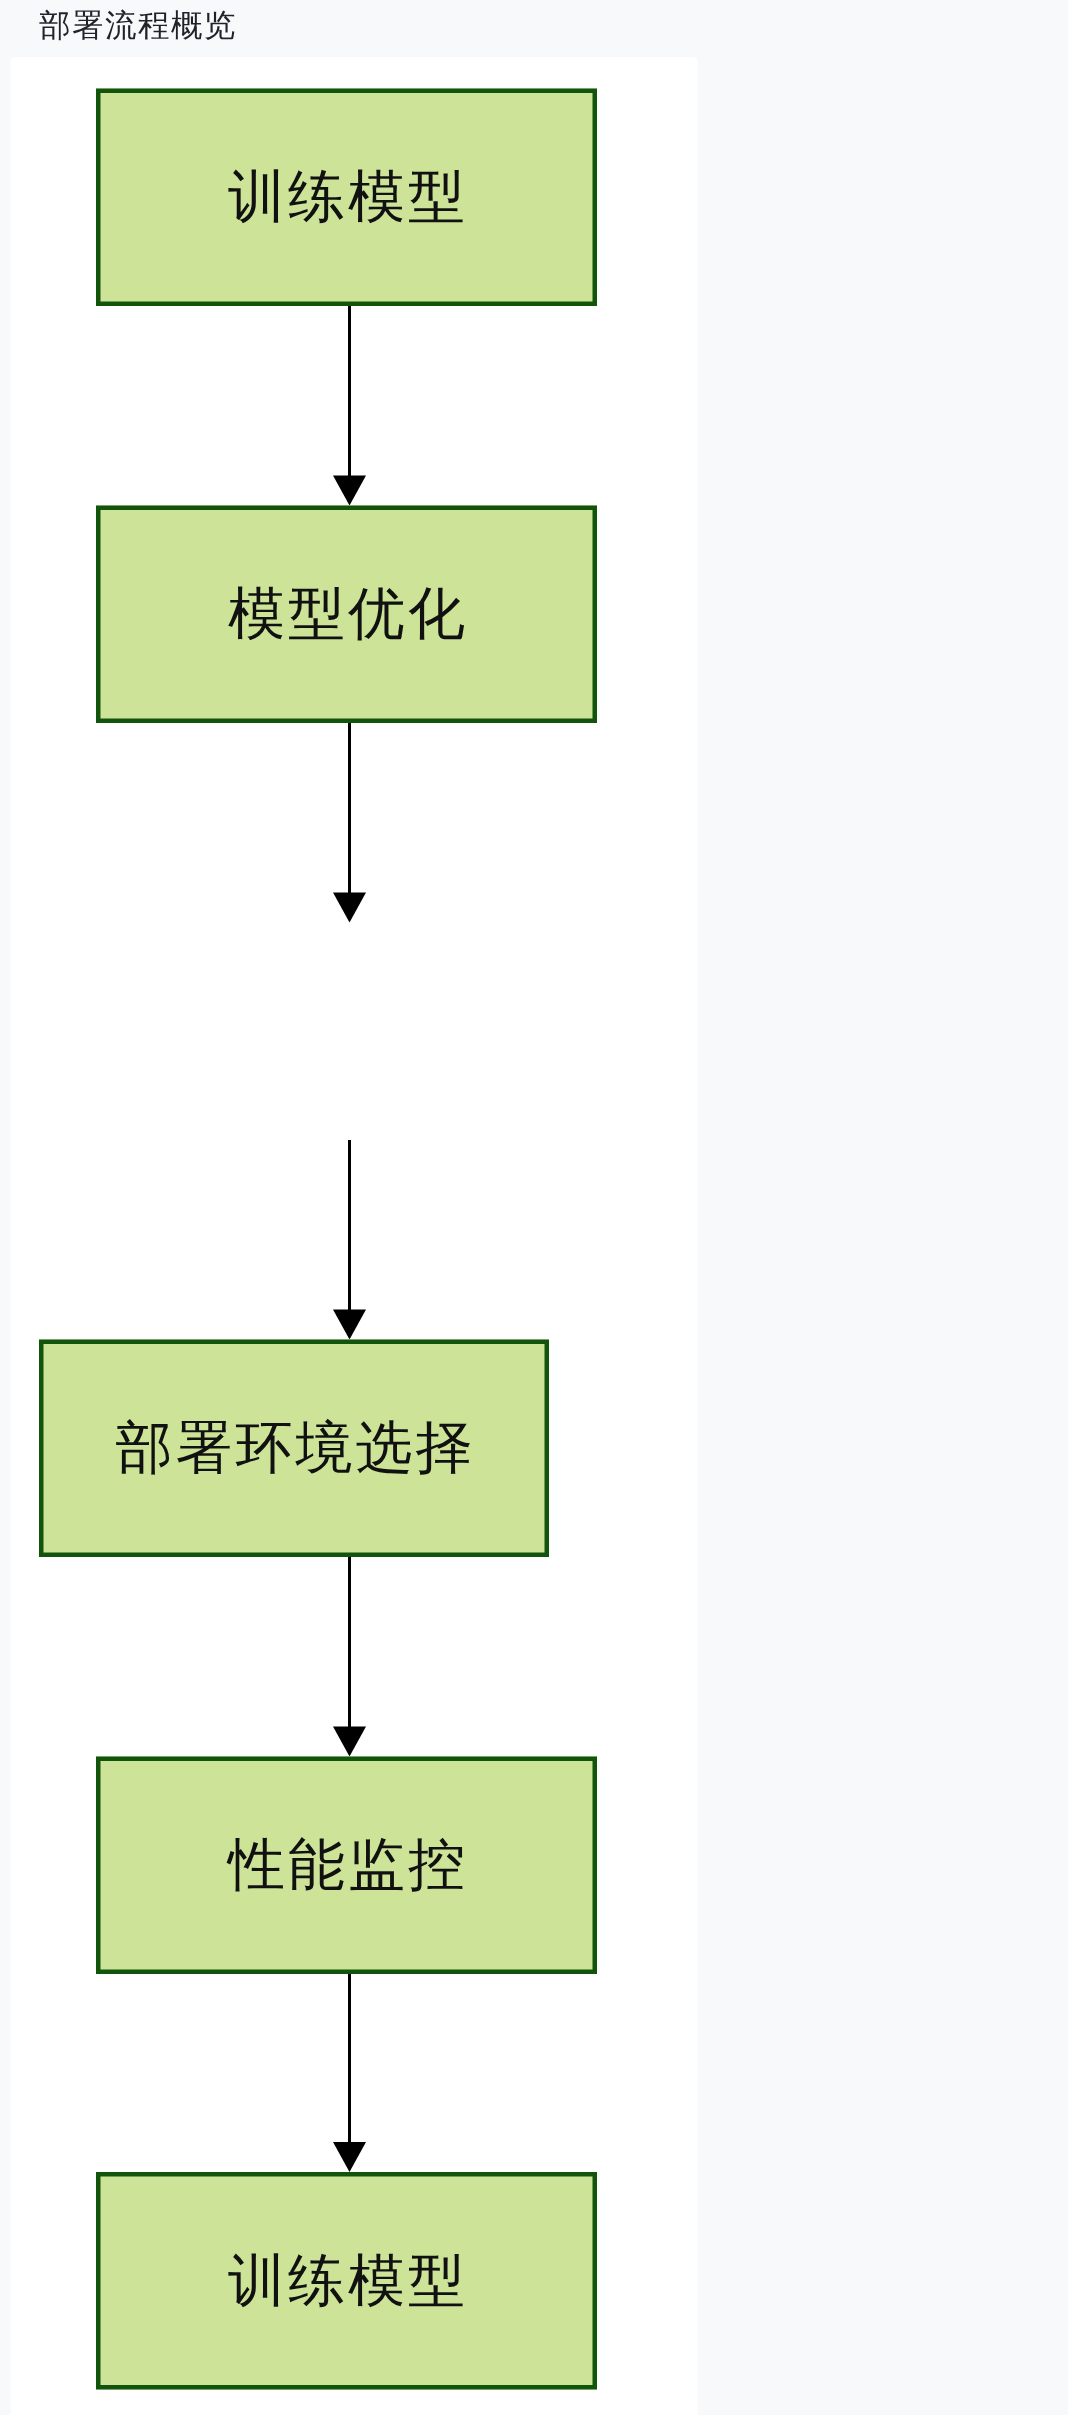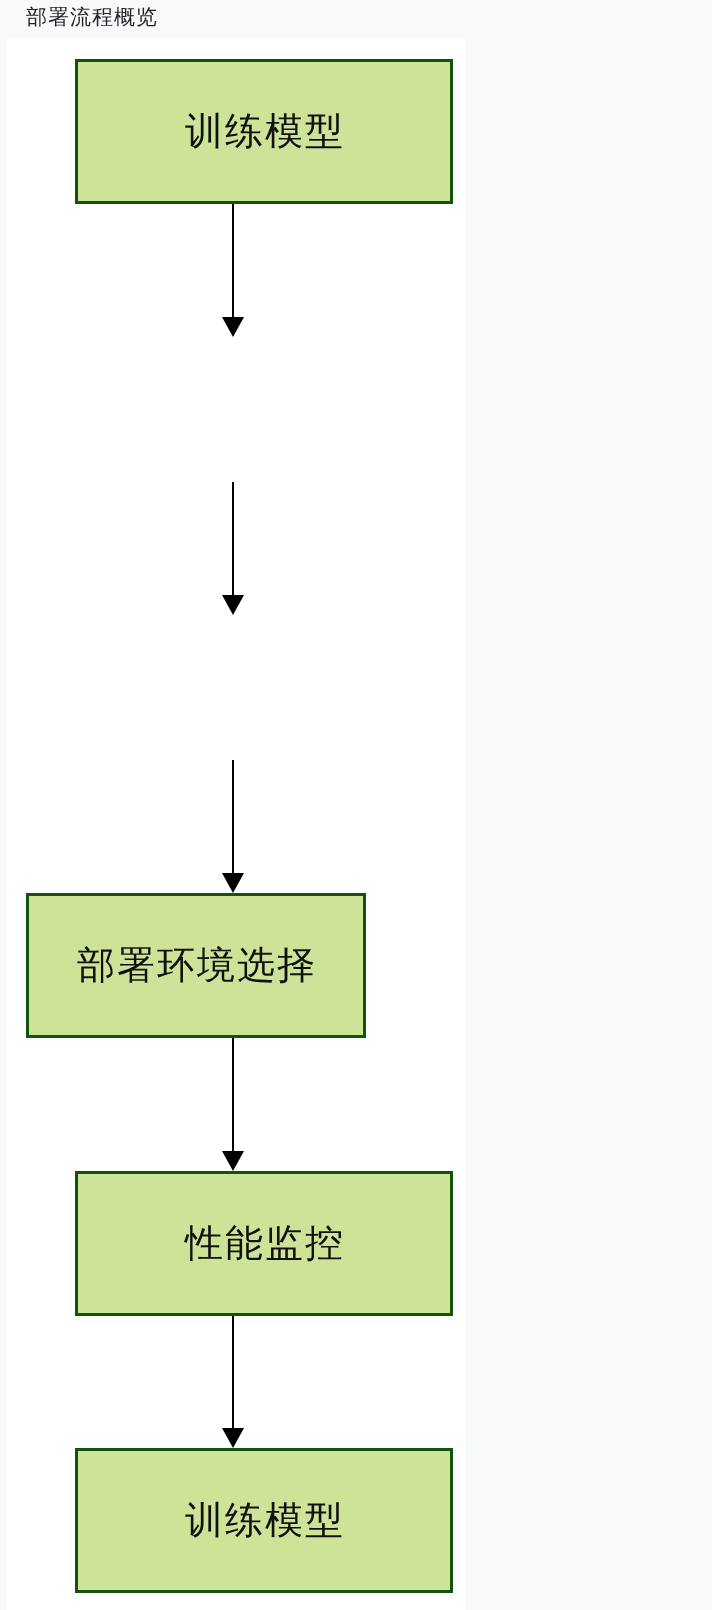--- a/index.html
+++ b/index.html
@@ -30,22 +30,22 @@
     position: absolute;
     left: 7px;
     top: 38px;
     width: 458px;
     height: 1572px;
     background: var(--panel-bg, #ffffff);
     border-radius: 3px 3px 0 0;
   }
   .node {
     position: absolute;
-    left: 68px;
-    width: 378px;
+    left: 57px;
+    width: 334px;
     height: 145px;
     background: var(--node-fill, #cde498);
     border: 3px solid var(--node-border, #13540c);
     display: flex;
     align-items: center;
     justify-content: center;
   }
   .node .node-label {
     font-size: 38px;
     letter-spacing: 2px;
@@ -94,20 +94,23 @@
 
     <div class="node" style="top:21px">
       <span class="node-label">训练模型</span>
     </div>
 
     <div class="arrow" style="top:166px;height:133px">
       <div class="arrow-line"></div>
       <div class="arrow-head"></div>
     </div>
 
+    <div class="node" style="top:299px">
+      <span class="node-label">模型优化</span>
+    </div>
 
     <div class="arrow" style="top:444px;height:133px">
       <div class="arrow-line"></div>
       <div class="arrow-head"></div>
     </div>
 
 
     <div class="arrow" style="top:722px;height:133px">
       <div class="arrow-line"></div>
       <div class="arrow-head"></div>

